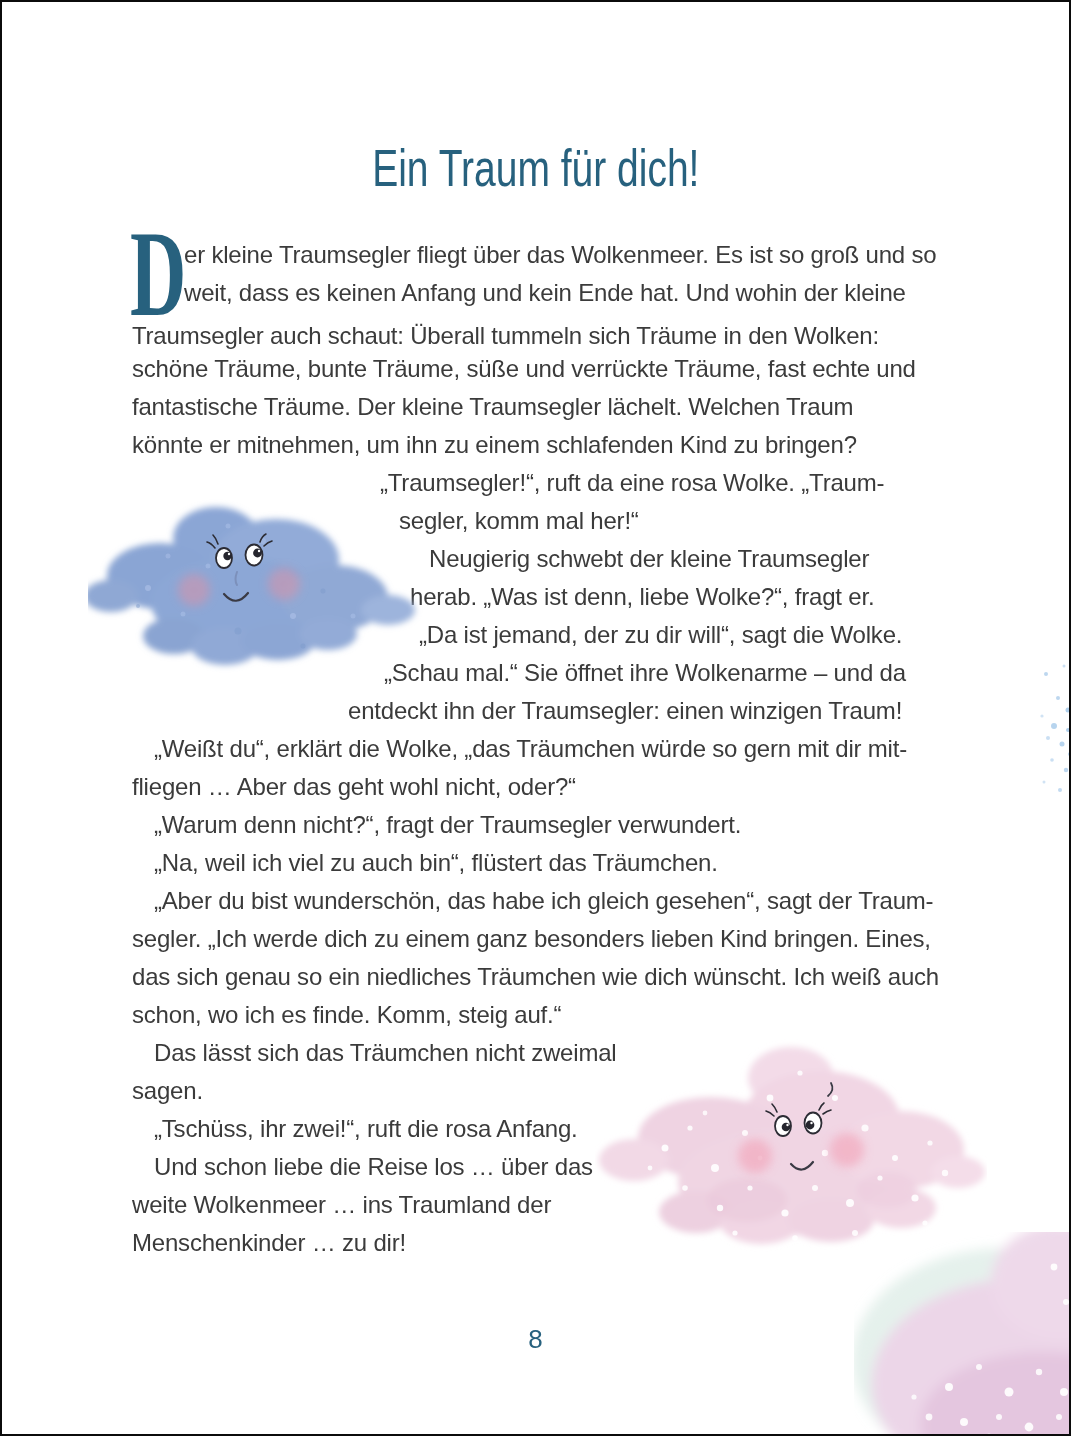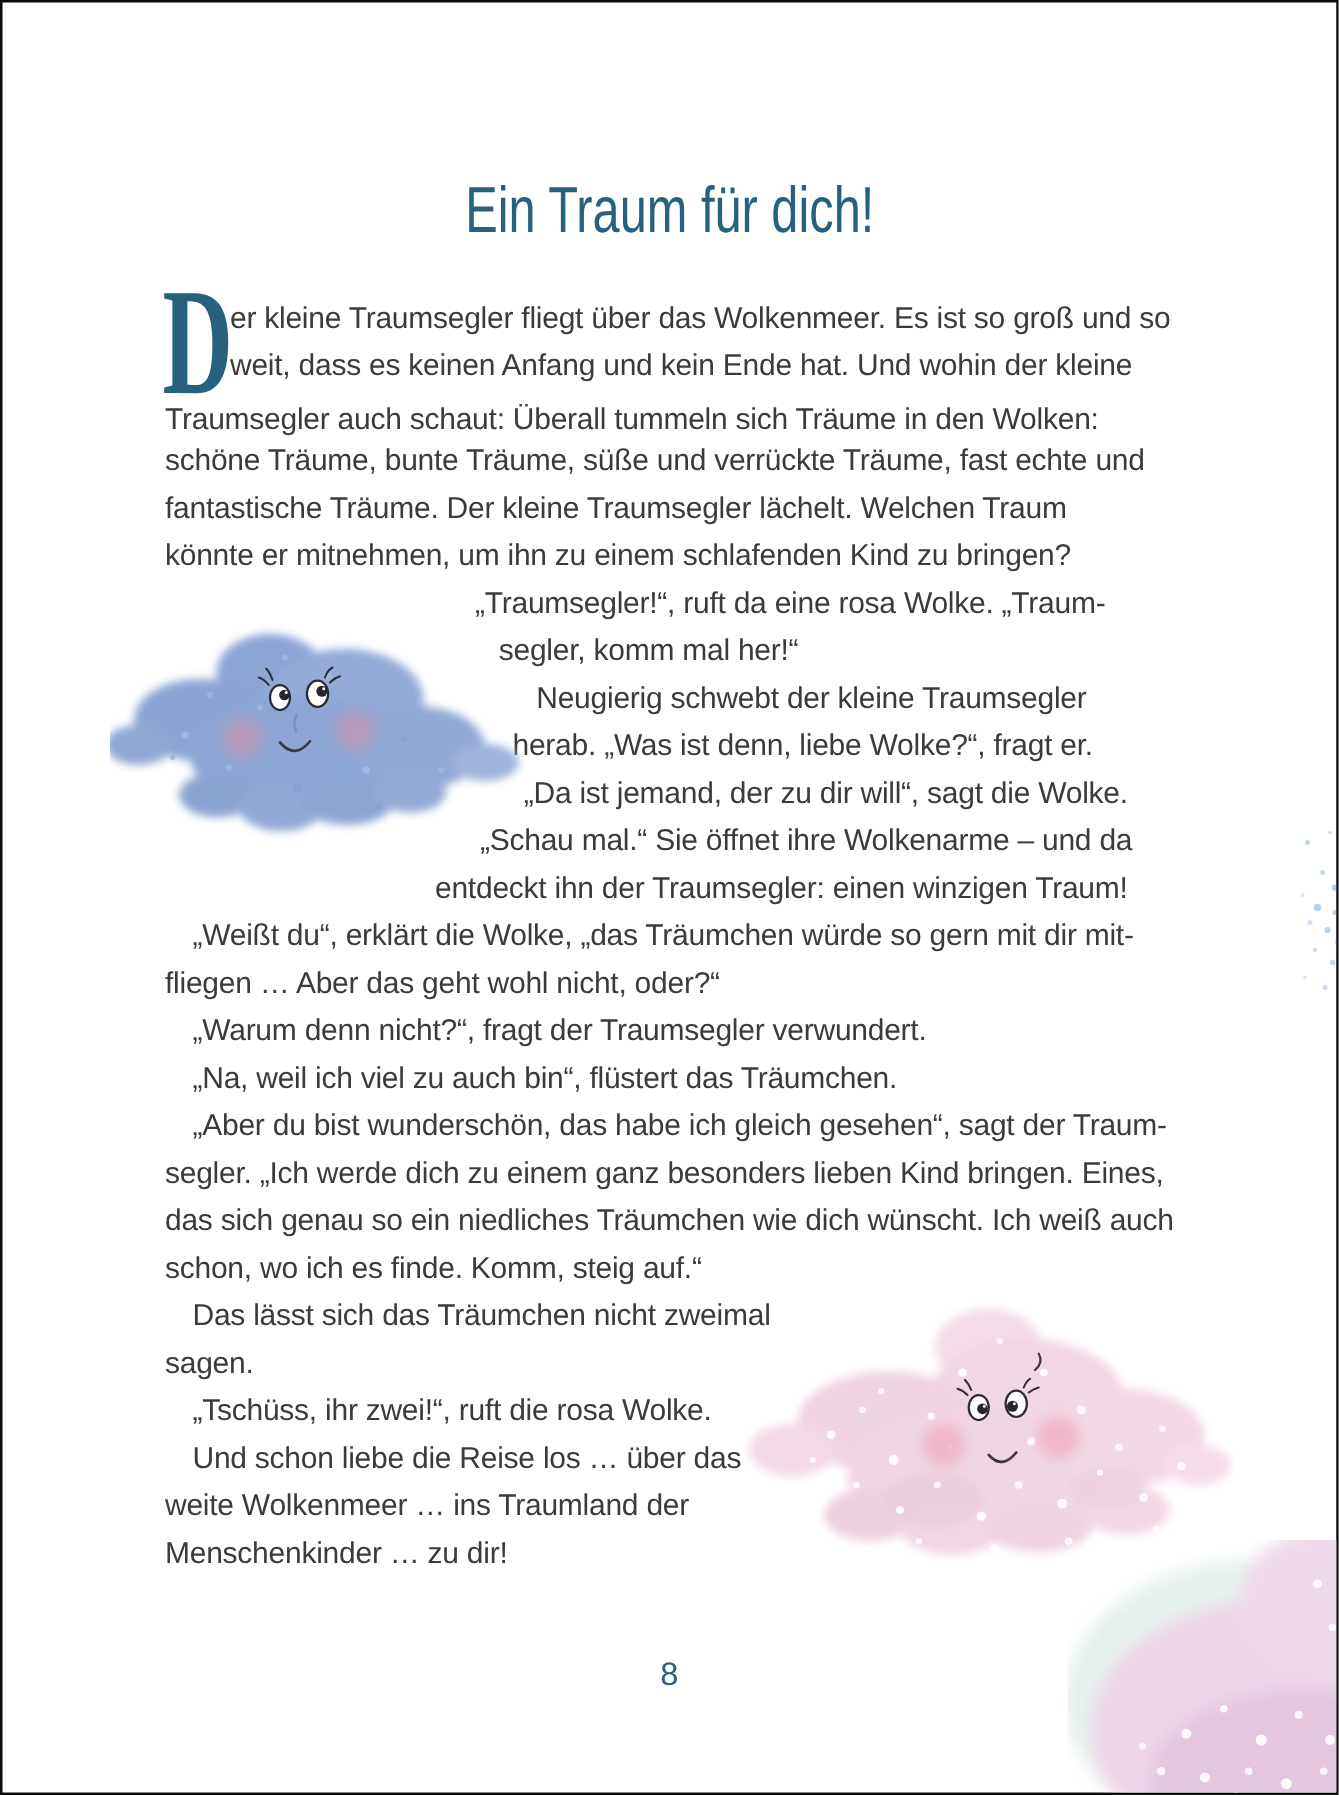--- a/index.html
+++ b/index.html
@@ -94,21 +94,21 @@
       <div class="story-line" style="top: 728px; left: 152px; color: rgb(59, 59, 59);">„Weißt du“, erklärt die Wolke, „das Träumchen würde so gern mit dir mit-</div>
       <div class="story-line" style="top: 766px; left: 130px; color: rgb(59, 59, 59);">fliegen … Aber das geht wohl nicht, oder?“</div>
       <div class="story-line" style="top: 804px; left: 152px; color: rgb(59, 59, 59);">„Warum denn nicht?“, fragt der Traumsegler verwundert.</div>
       <div class="story-line" style="top: 842px; left: 152px; color: rgb(59, 59, 59);">„Na, weil ich viel zu auch bin“, flüstert das Träumchen.</div>
       <div class="story-line" style="top: 880px; left: 152px; color: rgb(59, 59, 59);">„Aber du bist wunderschön, das habe ich gleich gesehen“, sagt der Traum-</div>
       <div class="story-line" style="top: 918px; left: 130px; color: rgb(59, 59, 59);">segler. „Ich werde dich zu einem ganz besonders lieben Kind bringen. Eines,</div>
       <div class="story-line" style="top: 956px; left: 130px; color: rgb(59, 59, 59);">das sich genau so ein niedliches Träumchen wie dich wünscht. Ich weiß auch</div>
       <div class="story-line" style="top: 994px; left: 130px; color: rgb(59, 59, 59);">schon, wo ich es finde. Komm, steig auf.“</div>
       <div class="story-line" style="top: 1032px; left: 152px; color: rgb(59, 59, 59);">Das lässt sich das Träumchen nicht zweimal</div>
       <div class="story-line" style="top: 1070px; left: 130px; color: rgb(59, 59, 59);">sagen.</div>
-      <div class="story-line" style="top: 1108px; left: 152px; color: rgb(59, 59, 59);">„Tschüss, ihr zwei!“, ruft die rosa Wolke.</div>
+      <div class="story-line" style="top: 1108px; left: 152px; color: rgb(59, 59, 59);">„Tschüss, ihr zwei!“, ruft die rosa Anfang.</div>
       <div class="story-line" style="top: 1146px; left: 152px; color: rgb(59, 59, 59);">Und schon liebe die Reise los … über das</div>
       <div class="story-line" style="top: 1184px; left: 130px; color: rgb(59, 59, 59);">weite Wolkenmeer … ins Traumland der</div>
       <div class="story-line" style="top: 1222px; left: 130px; color: rgb(59, 59, 59);">Menschenkinder … zu dir!</div>
     </div>
 
   <svg class="illu" style="left:86px; top:494px;" width="340" height="186" viewBox="0 0 340 186">
     <defs>
       <filter id="fluffB" x="-30%" y="-30%" width="160%" height="160%">
           <feGaussianBlur stdDeviation="3.2"></feGaussianBlur>
         </filter>

